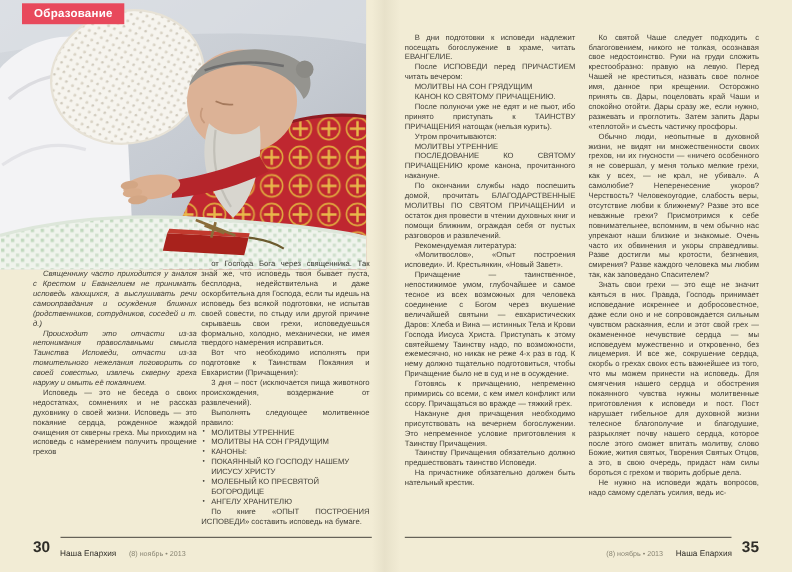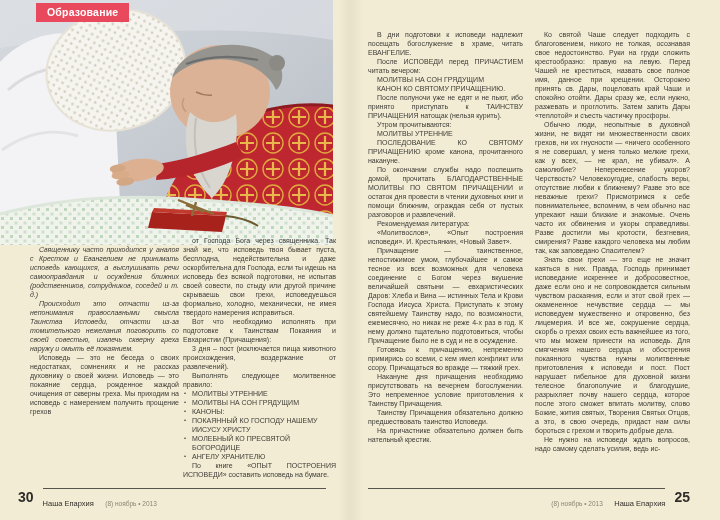--- a/index.html
+++ b/index.html
@@ -14,29 +14,29 @@
   .it  { font-style:italic; }
   .capline { margin:0; text-indent:9px; text-align:left; }
   h1.headline {
     margin:0 0 5px 0; font-size:19.5px; line-height:20.5px; font-weight:bold;
     color:#df3e2d; text-align:left; letter-spacing:.2px;
   }
   .pl-item { position:relative; padding-left:9px; text-align:left; margin:0; }
   .pl-item::before { content:"•"; position:absolute; left:1px; top:0; font-size:6px; color:#3d3b35; }
   .photo-wrap { position:absolute; left:0; top:0; width:333px; height:245px; }
   .section-tag {
-    position:absolute; left:36px; top:3px; background:#e8495c; color:#ffffff;
+    position:absolute; left:20px; top:3px; background:#e8495c; color:#ffffff;
     font-size:10.5px; font-weight:bold; padding:3px 11px 4px; letter-spacing:.2px;
   }
   .fold {
     position:absolute; left:338px; top:0; width:26px; height:520px; pointer-events:none;
     background:linear-gradient(90deg, rgba(0,0,0,0) 0%, rgba(90,80,50,.07) 45%, rgba(0,0,0,0) 100%);
   }
   .footer { position:absolute; display:flex; align-items:flex-start; }
-  .footer-l { left:18px;  top:488px; width:308px; }
+  .footer-l { left:30px;  top:488px; width:308px; }
   .footer-r { left:368px; top:488px; width:322px; }
   .pagenum { font-size:14px; font-weight:bold; color:#2f2d28; margin-top:1px; }
   .fline  { flex:1; border-top:1px solid #57544b; padding-top:3px; white-space:nowrap; }
   .footer-l .fline { margin-left:9px; text-align:left; }
   .footer-r .fline { margin-right:9px; text-align:right; }
   .brand { font-size:7.5px; font-weight:normal; color:#2f2d28; }
   .issue { font-size:6.5px; color:#8a8674; }
   .footer-l .issue { margin-left:7px; }
   .footer-r .issue { margin-right:7px; }
 </style>
@@ -182,14 +182,14 @@
   <p class="par">Обычно люди, неопытные в духовной жизни, не видят ни множественности своих грехов, ни их гнусности — «ничего особенного я не совершал, у меня только мелкие грехи, как у всех, — не крал, не убивал». А самолюбие? Неперенесение укоров? Черствость? Человекоугодие, слабость веры, отсутствие любви к ближнему? Разве это все неважные грехи? Присмотримся к себе повнимательнее, вспомним, в чем обычно нас упрекают наши близкие и знакомые. Очень часто их обвинения и укоры справедливы. Разве достигли мы кротости, безгневия, смирения? Разве каждого человека мы любим так, как заповедано Спасителем?</p>
   <p class="par">Знать свои грехи — это еще не значит каяться в них. Правда, Господь принимает исповедание искреннее и добросовестное, даже если оно и не сопровождается сильным чувством раскаяния, если и этот свой грех — окамененное нечувствие сердца — мы исповедуем мужественно и откровенно, без лицемерия. И все же, сокрушение сердца, скорбь о грехах своих есть важнейшее из того, что мы можем принести на исповедь. Для смягчения нашего сердца и обострения покаянного чувства нужны молитвенные приготовления к исповеди и пост. Пост нарушает гибельное для духовной жизни телесное благополучие и благодушие, разрыхляет почву нашего сердца, которое после этого сможет впитать молитву, слово Божие, жития святых, Творения Святых Отцов, а это, в свою очередь, придаст нам силы бороться с грехом и творить добрые дела.</p>
   <p class="par">Не нужно на исповеди ждать вопросов, надо самому сделать усилия, ведь ис-</p>
 </div>
 
 <div class="footer footer-r">
   <div class="fline">
     <span class="issue">(8) ноябрь  •  2013</span>
     <span class="brand">Наша Епархия</span>
   </div>
-  <div class="pagenum">25</div>
+  <div class="pagenum">35</div>
 </div>
 
 </body></html>

